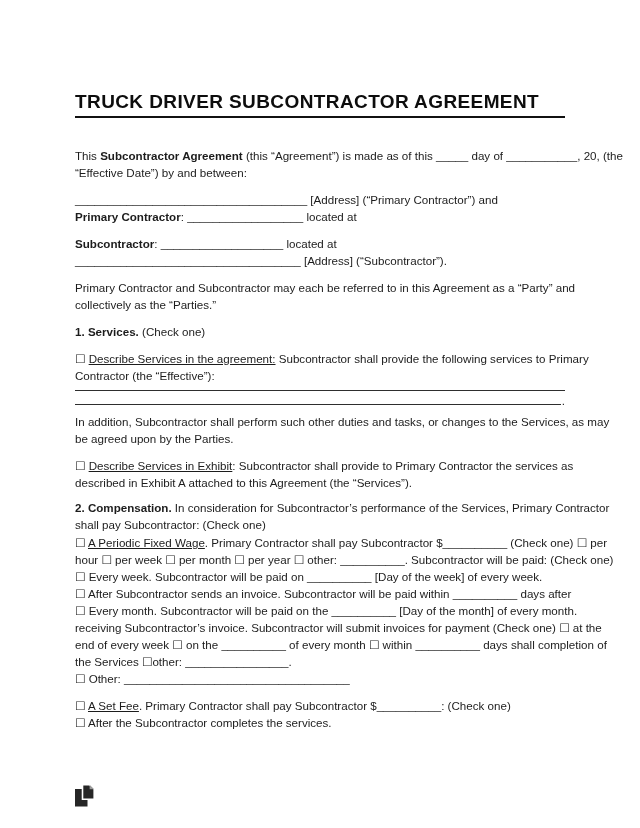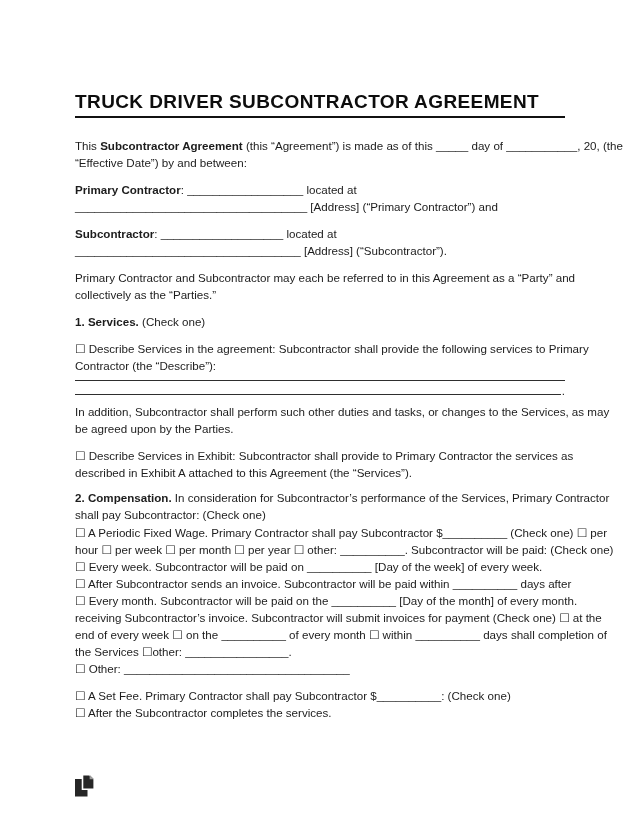--- a/index.html
+++ b/index.html
@@ -12,23 +12,23 @@
   .page { width:640px; height:828px; padding:90px 75px 0 75px; background:#fff; }
   .doc-title {
     font-size:19px; font-weight:bold; color:#0d0d0d;
     letter-spacing:0.4px; white-space:nowrap; line-height:23px;
   }
   .title-rule { border-bottom:2.5px solid #111; margin-top:3px; }
   .line {
     font-size:11.6px; line-height:17px; white-space:pre; color:#1c1c1c;
   }
   .b { font-weight:bold; }
-  .u { }
+  .u { text-decoration:underline; }
   .para { margin-top:10px; }
-  .mt-intro { margin-top:19px; }
+  .mt-intro { margin-top:29px; }
   .mt-9 { }
   .mt-8 { margin-top:8px; }
   .mt-7 { margin-top:1px; }
   .mt-0 { margin-top:8px; }
   .fill-line { display:flex; align-items:flex-end; }
   .fill-1 { height:7px; }
   .fill-2 { height:14px; }
   .rule { flex:1; border-bottom:1.5px solid #2e2e2e; }
   .period { font-size:11.6px; line-height:9px; margin-left:1px; }
   .blank { white-space:pre; }
@@ -42,41 +42,41 @@
 
   <div class="doc-title">TRUCK DRIVER SUBCONTRACTOR AGREEMENT</div>
   <div class="title-rule"></div>
 
   <div class="para mt-intro">
       <div class="line"><span>This </span><span class="b">Subcontractor Agreement</span><span> (this “Agreement”) is made as of this _____ day of ___________, 20, (the</span></div>
       <div class="line"><span>“Effective Date”) by and between:</span></div>
     </div>
 
   <div class="para">
+      <div class="line"><span class="blank">____________________________________</span><span> [Address] (“Primary Contractor”) and</span></div>
       <div class="line"><span class="b">Primary Contractor</span><span>: </span><span class="blank">__________________</span><span> located at</span></div>
-      <div class="line"><span class="blank">____________________________________</span><span> [Address] (“Primary Contractor”) and</span></div>
     </div>
 
   <div class="para">
       <div class="line"><span class="b">Subcontractor</span><span>: </span><span class="blank">___________________</span><span> located at</span></div>
       <div class="line"><span class="blank">___________________________________</span><span> [Address] (“Subcontractor”).</span></div>
     </div>
 
   <div class="para">
       <div class="line"><span>Primary Contractor and Subcontractor may each be referred to in this Agreement as a “Party” and</span></div>
       <div class="line"><span>collectively as the “Parties.”</span></div>
     </div>
 
   <div class="para mt-9">
       <div class="line"><span class="b">1. Services.</span><span> (Check one)</span></div>
     </div>
 
   <div class="para mt-9">
       <div class="line"><span>☐ </span><span class="u">Describe Services in the agreement:</span><span> Subcontractor shall provide the following services to Primary</span></div>
-      <div class="line"><span>Contractor (the “Describe”):</span></div>
+      <div class="line"><span>Contractor (the “Effective”):</span></div>
     </div>
 
   <div class="fill-line fill-1">
       <span class="rule"></span>
     </div>
   <div class="fill-line fill-2">
       <span class="rule"></span>
       <span class="period">.</span>
     </div>
 

